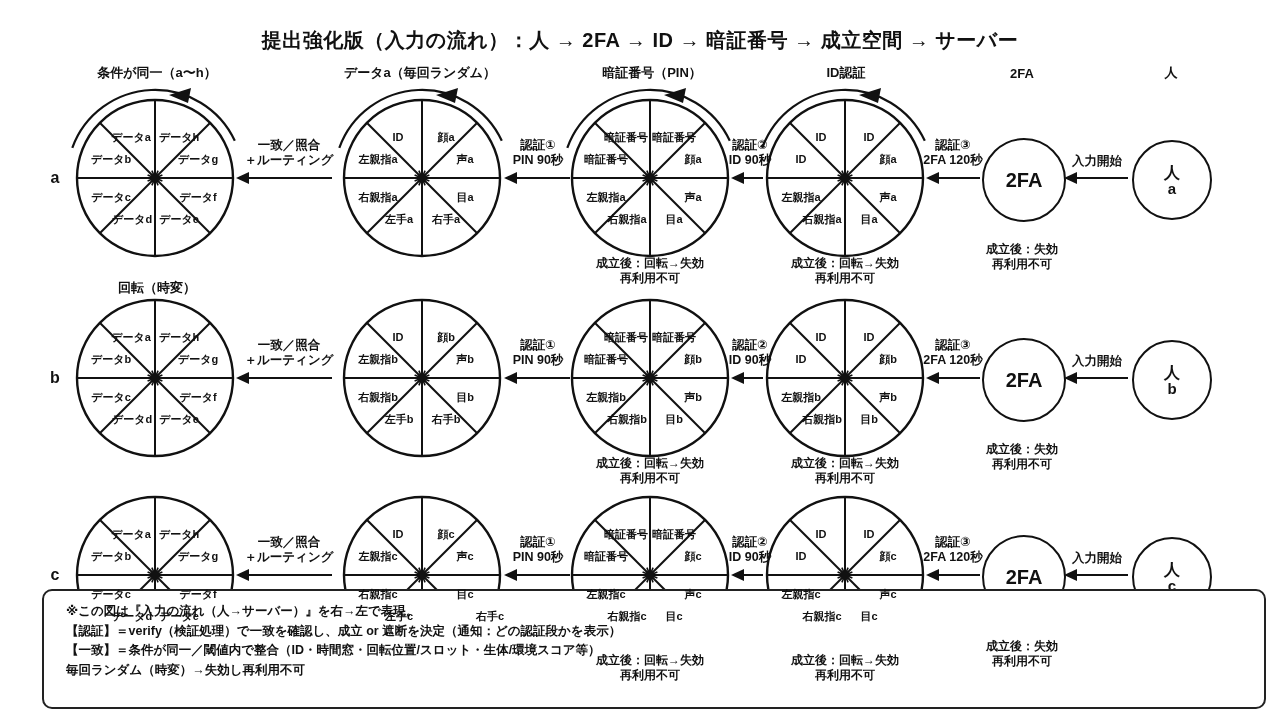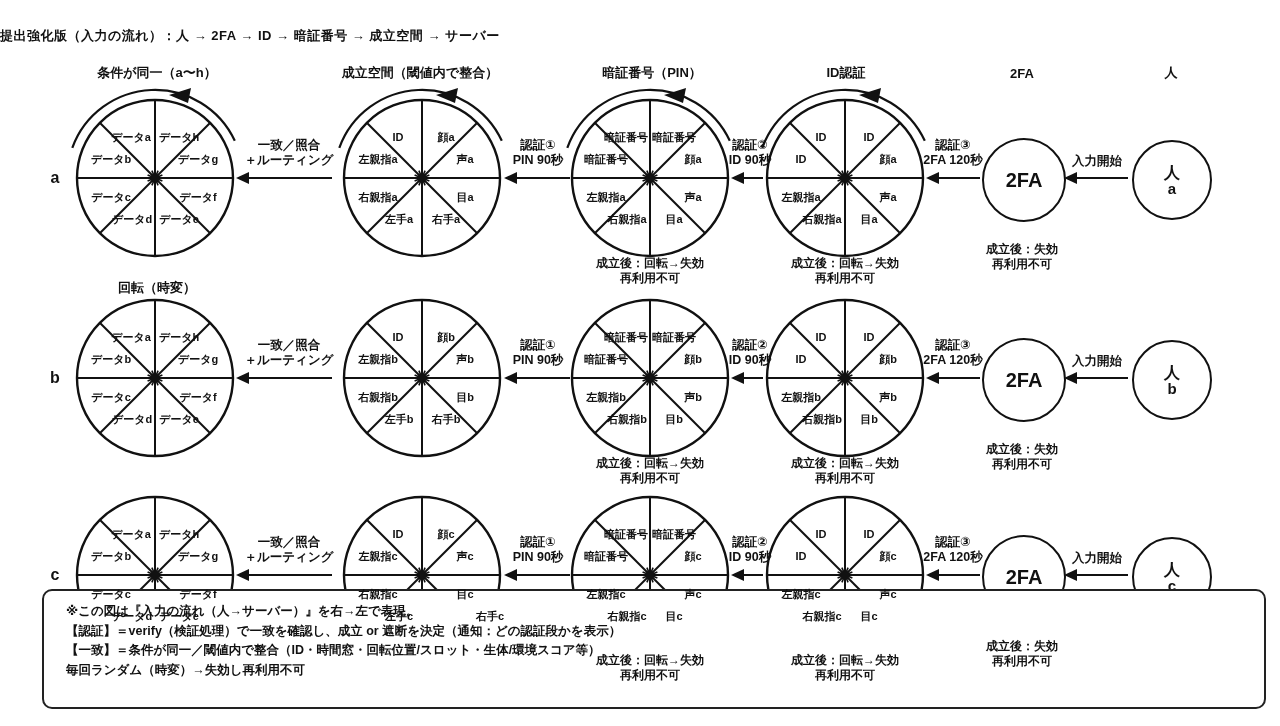--- a/index.html
+++ b/index.html
@@ -1,20 +1,20 @@
 <!DOCTYPE html>
 <html><head>
 <meta charset="utf-8">
 <style>
   html,body{margin:0;padding:0;background:#fff;}
   body{width:1280px;height:726px;position:relative;overflow:hidden;
        font-family:"Liberation Sans","DejaVu Sans",sans-serif;color:#111;}
   #stage{position:absolute;inset:0;}
-  .title{position:absolute;top:27px;left:0;right:0;
-         font-size:13px;font-weight:bold;letter-spacing:.5px;z-index:3;}
+  .title{position:absolute;top:27px;left:0;right:0;text-align:center;
+         font-size:20px;font-weight:bold;letter-spacing:.5px;z-index:3;}
   .colhdr{position:absolute;transform:translate(-50%,-50%);font-size:13px;
           font-weight:bold;white-space:nowrap;z-index:3;}
   .rowlbl{position:absolute;transform:translate(-50%,-50%);font-size:16px;
           font-weight:bold;z-index:3;}
   .wheel{position:absolute;width:200px;height:200px;z-index:1;}
   .wheel-labels{position:absolute;width:200px;height:200px;z-index:3;pointer-events:none;}
   .seg{position:absolute;transform:translate(-50%,-50%);font-size:11px;
        font-weight:600;white-space:nowrap;}
   .arrow{position:absolute;height:0;border-top:2.4px solid #111;z-index:3;}
   .ahead{position:absolute;left:-2px;top:-7.5px;width:0;height:0;
@@ -37,21 +37,21 @@
            box-sizing:border-box;padding:11px 18px 0 22px;}
   .noteline{font-size:12.5px;font-weight:600;line-height:19.5px;white-space:nowrap;}
 </style>
 </head>
 <body>
 
 <div id="stage">
   <div class="title">提出強化版（入力の流れ）：人 → 2FA → ID → 暗証番号 → 成立空間 → サーバー</div>
 
   <div class="colhdr" style="left:157px;top:73px">条件が同一（a〜h）</div>
-  <div class="colhdr" style="left:420px;top:73px">成立空間（閾値内で整合）</div>
+  <div class="colhdr" style="left:420px;top:73px">データa（毎回ランダム）</div>
   <div class="colhdr" style="left:652px;top:73px">暗証番号（PIN）</div>
   <div class="colhdr" style="left:846px;top:73px">ID認証</div>
   <div class="colhdr" style="left:1022px;top:73px">2FA</div>
   <div class="colhdr" style="left:1171px;top:73px">人</div>
 
   <div class="colhdr" style="left:157px;top:288px">回転（時変）</div>
 
   <div class="notebox">
     <div class="noteline">※この図は『入力の流れ（人→サーバー）』を右→左で表現。</div>
     <div class="noteline">【認証】＝verify（検証処理）で一致を確認し、成立 or 遮断を決定（通知：どの認証段かを表示）</div>

